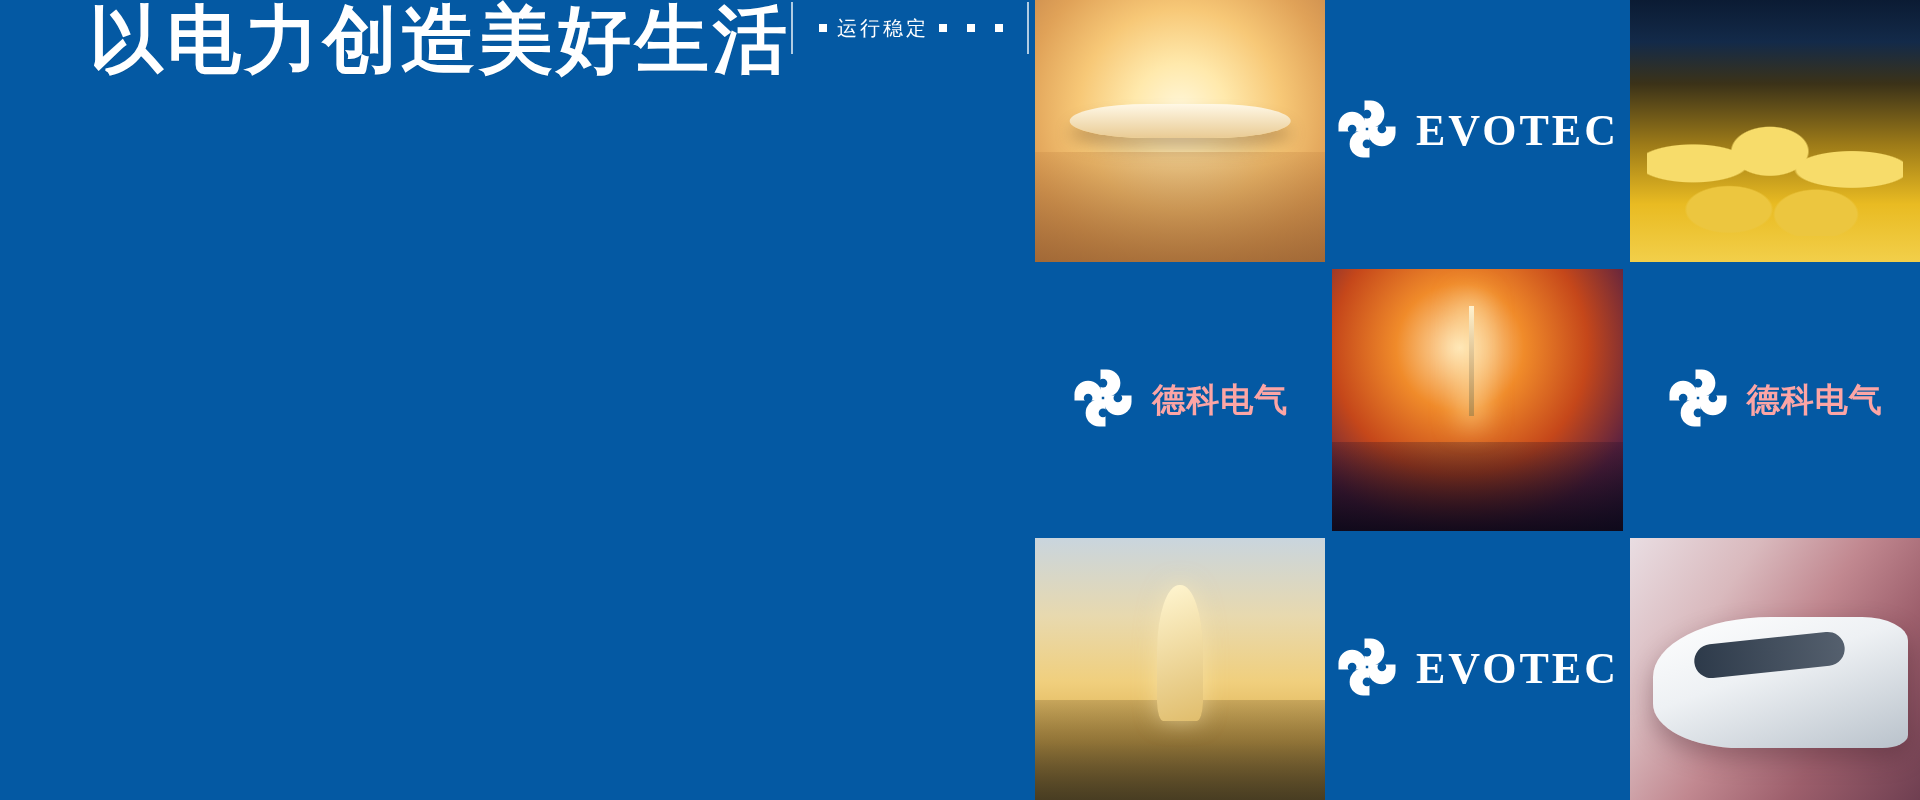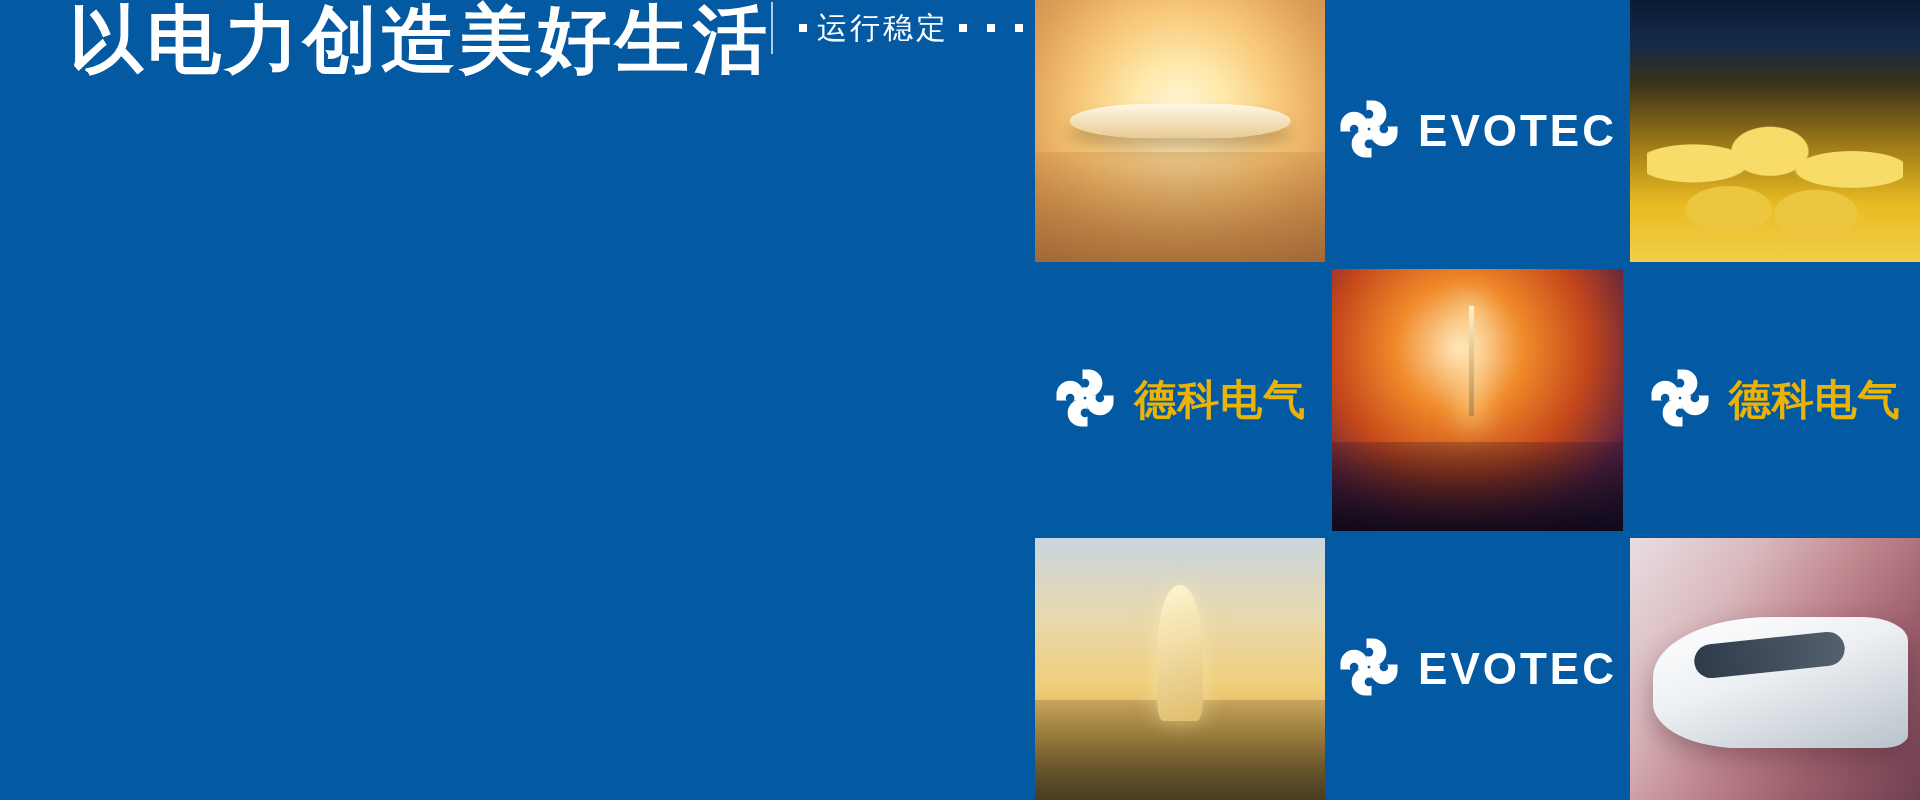--- a/index.html
+++ b/index.html
@@ -37,21 +37,21 @@
     width:2px; height:52px;
     background:#cfe0ee;
     opacity:.85;
     flex:0 0 auto;
   }
   .vbar.left { margin-right:16px; }
   .vbar.right { margin-left:14px; }
   .tagline {
     display:flex; align-items:center;
     color:#ffffff;
-    font-size:30px;
+    font-size:20px;
     letter-spacing:3px;
     white-space:nowrap;
   }
   .tag-sep {
     display:inline-block;
     width:8px; height:8px;
     background:#ffffff;
     margin:0 10px;
     flex:0 0 auto;
   }
@@ -152,28 +152,28 @@
   }
   .photo-train::after {
     content:""; position:absolute; left:22%; top:38%;
     width:52%; height:13%;
     background:linear-gradient(90deg,#2d3a4a,#55606e);
     border-radius:40px;
     transform:rotate(-6deg);
   }
 
   
-  .lockup { display:flex; align-items:center; gap:18px; }
+  .lockup { display:flex; align-items:center; gap:18px;font-family:Liberation Serif, serif; }
   .mark { flex:0 0 auto; }
   .wordmark-en {
     color:#ffffff; font-size:44px; font-weight:bold;
     letter-spacing:3px; line-height:1;
   }
   .wordmark-cn {
-    color:#eab308; font-size:42px; font-weight:bold;
+    color:#fca5a5; font-size:33px; font-weight:bold;
     letter-spacing:1px; line-height:1;
   }
 </style>
 </head>
 <body>
 
 <div class="copy">
 
   <div class="headline">以电力创造美好生活</div>
 

